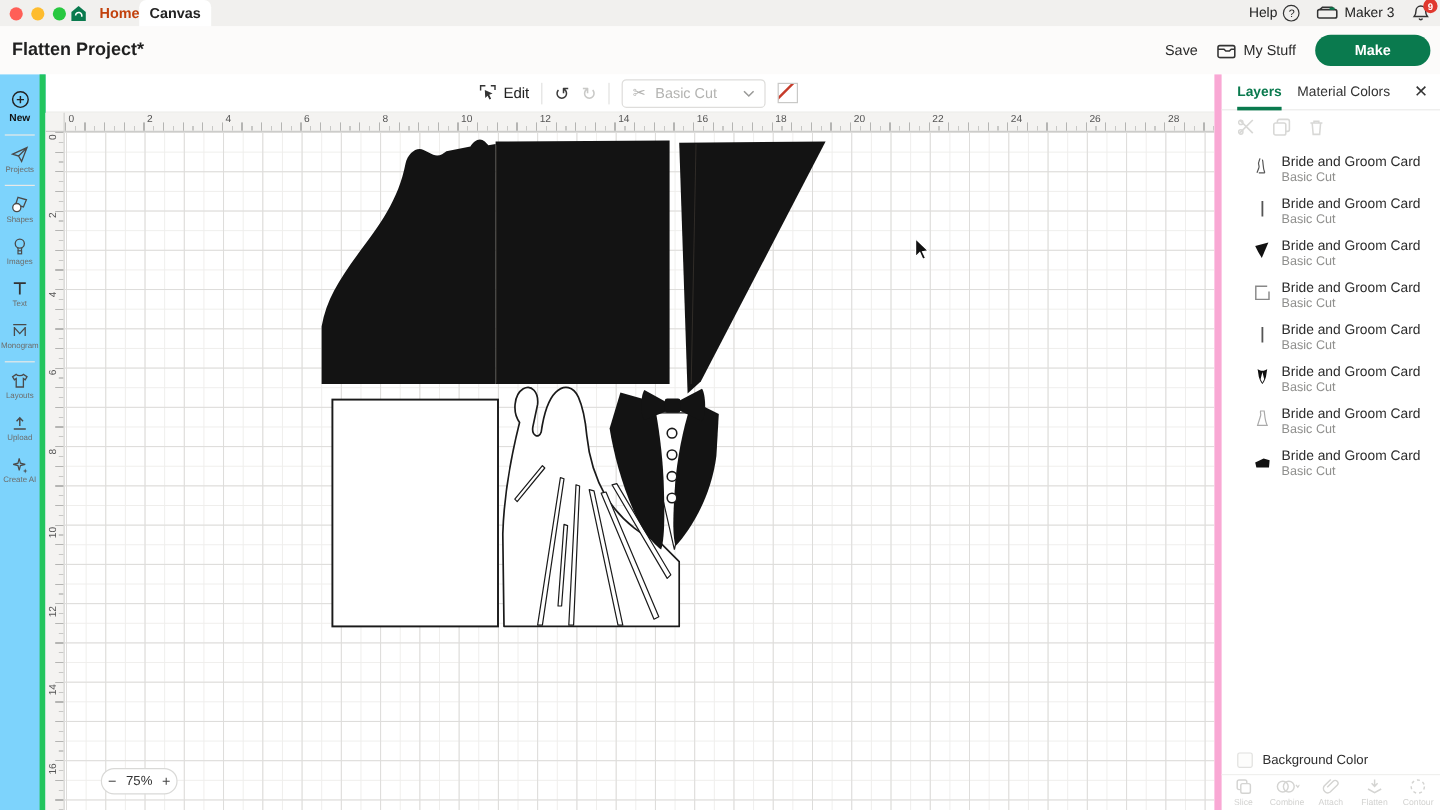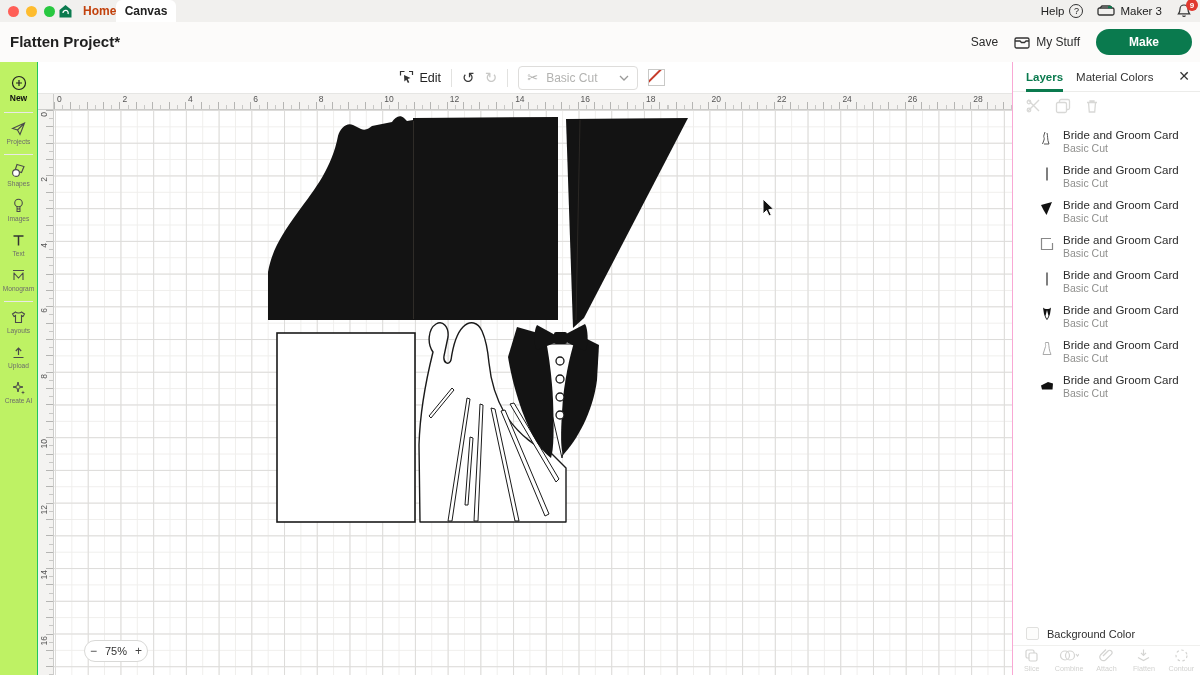--- a/index.html
+++ b/index.html
@@ -33,21 +33,21 @@
   .tb-sep { width:1px; height:18px; background:#e2e2e0; }
   .tb-edit { display:flex; align-items:center; gap:6px; font-size:12.5px; color:#222; }
   .tb-undo { font-size:15px; color:#3a3a3a; }
   .tb-redo { font-size:15px; color:#c9c9c7; }
   .linetype { display:flex; align-items:center; gap:8px; border:1px solid #dedddb; border-radius:4px; height:24px; padding:0 8px; }
   .linetype .lbl { font-size:12px; color:#b3b3b1; }
   .swatch { width:17px; height:17px; background:#fff; border:1px solid #c9c9c7; position:relative; overflow:hidden; }
   .swatch::after { content:""; position:absolute; left:-3px; bottom:-1px; width:26px; height:2.4px; background:#c63b2a; transform:rotate(-45deg); transform-origin:left bottom; }
 
   
-  .sidebar { position:absolute; left:0; top:62px; width:38px; height:613px; background:#bef264; border-right:1px solid #22c55e; padding-top:8px; }
+  .sidebar { position:absolute; left:0; top:62px; width:38px; height:613px; background:#7dd3fc; border-right:5px solid #22c55e; padding-top:8px; }
   .sb-item { display:flex; flex-direction:column; align-items:center; gap:2px; padding:5px 0 6px; cursor:default; }
   .sb-item .sb-label { font-size:6.6px; color:#6d6d6b; }
   .sb-item.first .sb-label { font-size:8.5px; font-weight:700; color:#111; }
   .sb-div { height:1px; background:#e9e9e7; margin:3px 4px; }
 
   
   .canvas-area { position:absolute; left:38px; top:94px; width:974px; height:581px; background:#fff; }
   .ruler-corner { position:absolute; left:0; top:0; width:16px; height:16px; background:#f4f3f1; border-right:1px solid #ccccca; border-bottom:1px solid #ccccca; }
   .ruler-top { position:absolute; left:16px; top:0; right:0; height:16px; background:#f4f3f1; border-bottom:1px solid #ccccca; overflow:hidden; }
   .ruler-top .ticks-minor { position:absolute; left:0; bottom:0; width:100%; height:4px; background:repeating-linear-gradient(to right,#c8c8c6 0 1px,transparent 1px 8.18px); }
@@ -63,21 +63,21 @@
       linear-gradient(to bottom,#dddcda 1px,transparent 1px),
       linear-gradient(to right,#efeeec 1px,transparent 1px),
       linear-gradient(to bottom,#efeeec 1px,transparent 1px);
     background-size:32.73px 32.73px,32.73px 32.73px,16.36px 16.36px,16.36px 16.36px;
     background-position:1px 0,0 0,1px 0,0 0; }
   .design-svg { position:absolute; left:0; top:0; width:958px; height:565px; }
   .zoom-pill { position:absolute; left:30px; bottom:13px; width:64px; height:22px; background:#fff; border:1px solid #d9d9d7; border-radius:12px; display:flex; align-items:center; justify-content:center; gap:8px; font-size:11px; color:#333; }
   .zoom-pill .zbtn { font-size:12px; color:#444; cursor:default; }
 
   
-  .panel { position:absolute; left:1012px; top:62px; width:188px; height:613px; background:#fff; border-left:1px solid #f9a8d4; }
+  .panel { position:absolute; left:1012px; top:62px; width:188px; height:613px; background:#fff; border-left:6px solid #f9a8d4; }
   .panel-tabs { position:absolute; left:0; top:0; width:100%; height:30px; border-bottom:1px solid #ececea; display:flex; align-items:center; }
   .ptab { font-size:11.5px; color:#333; margin-left:13px; height:30px; display:flex; align-items:center; position:relative; }
   .ptab.active { color:#0a7a4e; font-weight:700; }
   .ptab.active::after { content:""; position:absolute; left:0; right:0; bottom:0; height:3px; background:#0a7a4e; }
   .panel-close { position:absolute; right:10px; top:6px; font-size:14px; color:#333; cursor:default; }
   .panel-tools { position:absolute; left:13px; top:36px; display:flex; gap:13px; }
   .layer-list { position:absolute; left:0; top:62px; width:100%; }
   .layer-row { display:flex; align-items:flex-start; gap:8px; padding:5px 0 5px 26px; height:35px; }
   .layer-thumb { width:16px; height:16px; flex:0 0 16px; margin-top:2px; }
   .layer-meta { display:flex; flex-direction:column; gap:1px; }

